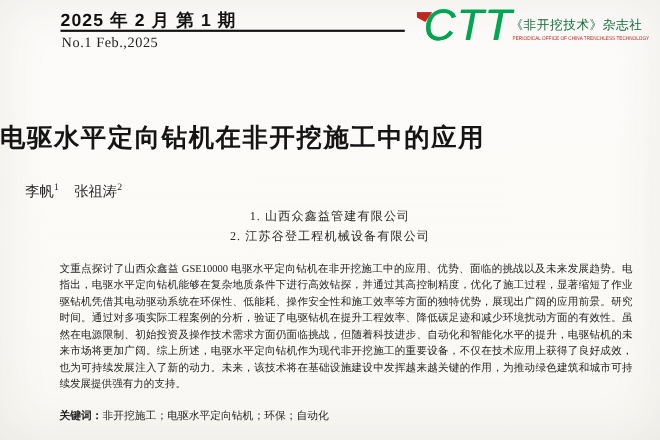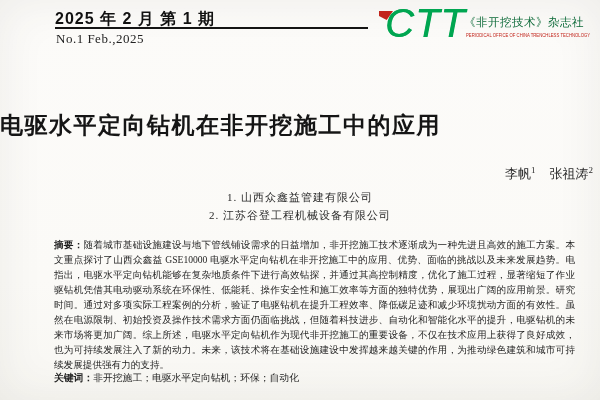--- a/index.html
+++ b/index.html
@@ -20,21 +20,21 @@
             font-style:italic;font-weight:normal;font-size:40px;line-height:30px;
             letter-spacing:1px;color:#00a651;text-shadow:.5px 0 #00a651;}
   .journal-cn{position:absolute;left:464px;top:15px;font-family:"Liberation Sans",sans-serif;
               font-weight:normal;font-size:11.5px;letter-spacing:.5px;color:#0e6b3a;white-space:nowrap;}
   .journal-en{position:absolute;left:466px;top:32px;font-family:"Liberation Sans",sans-serif;
               font-size:5px;color:#c2251c;white-space:nowrap;transform:scaleX(.85);transform-origin:left;}
 
   
   .title{position:absolute;left:0;right:0;top:110px;text-align:left;
          font-weight:bold;font-size:23px;letter-spacing:1.5px;color:#151515;}
-  .authors{position:absolute;left:16px;right:0;top:165px;text-align:right;font-size:13px;color:#2a2a2a;}
+  .authors{position:absolute;left:16px;right:0;top:165px;text-align:left;font-size:13px;color:#2a2a2a;}
   .author{margin:0 7px;}
   .authors sup{font-size:9px;}
   .affils{position:absolute;left:0;right:0;top:188px;text-align:center;
           font-size:11px;line-height:18px;color:#2a2a2a;letter-spacing:1px;}
 
   
   .abstract{position:absolute;left:54px;top:237px;width:521px;font-size:9.6px;color:#1f1f1f;}
   .abs-line{height:15px;line-height:15px;white-space:nowrap;overflow:hidden;
             text-align:justify;text-align-last:justify;}
   .abs-line.last{text-align-last:left;}
@@ -63,21 +63,20 @@
   <div class="authors">
     <span class="author"><span>李帆</span><sup>1</sup></span><span class="author"><span>张祖涛</span><sup>2</sup></span>
   </div>
 
   <div class="affils">
     <div>1. 山西众鑫益管建有限公司</div>
     <div>2. 江苏谷登工程机械设备有限公司</div>
   </div>
 
   <div class="abstract">
-    <div class="abs-line"><span class="abs-label">摘要：</span><span>随着城市基础设施建设与地下管线铺设需求的日益增加，非开挖施工技术逐渐成为一种先进且高效的施工方案。本</span></div>
     <div class="abs-line">文重点探讨了山西众鑫益 GSE10000 电驱水平定向钻机在非开挖施工中的应用、优势、面临的挑战以及未来发展趋势。电</div>
     <div class="abs-line">指出，电驱水平定向钻机能够在复杂地质条件下进行高效钻探，并通过其高控制精度，优化了施工过程，显著缩短了作业</div>
     <div class="abs-line">驱钻机凭借其电动驱动系统在环保性、低能耗、操作安全性和施工效率等方面的独特优势，展现出广阔的应用前景。研究</div>
     <div class="abs-line">时间。通过对多项实际工程案例的分析，验证了电驱钻机在提升工程效率、降低碳足迹和减少环境扰动方面的有效性。虽</div>
     <div class="abs-line">然在电源限制、初始投资及操作技术需求方面仍面临挑战，但随着科技进步、自动化和智能化水平的提升，电驱钻机的未</div>
     <div class="abs-line">来市场将更加广阔。综上所述，电驱水平定向钻机作为现代非开挖施工的重要设备，不仅在技术应用上获得了良好成效，</div>
     <div class="abs-line">也为可持续发展注入了新的动力。未来，该技术将在基础设施建设中发挥越来越关键的作用，为推动绿色建筑和城市可持</div>
     <div class="abs-line last">续发展提供强有力的支持。</div>
   </div>
 

